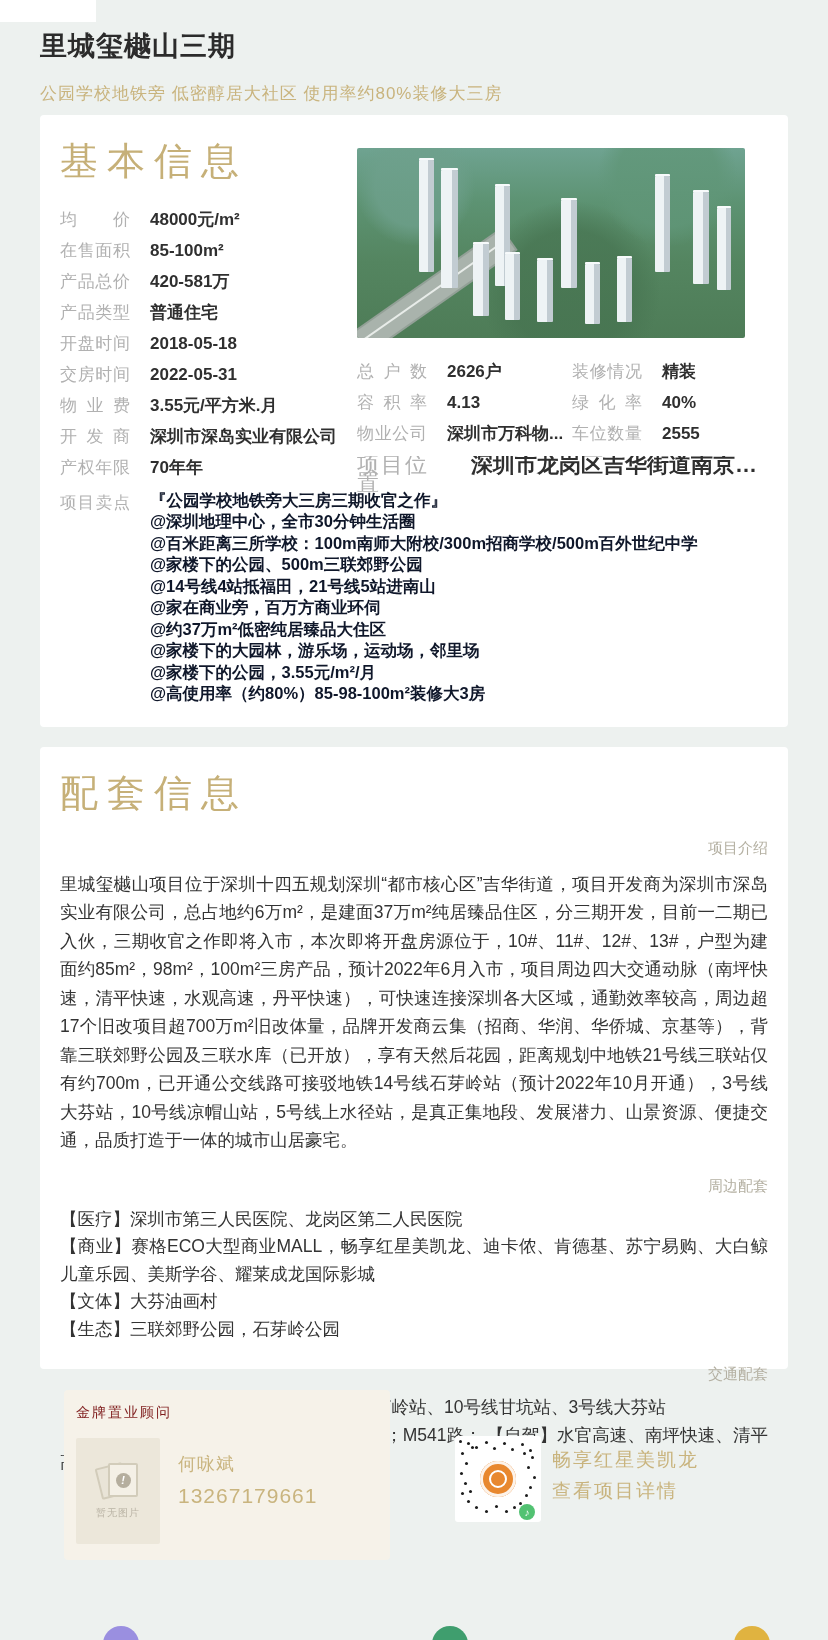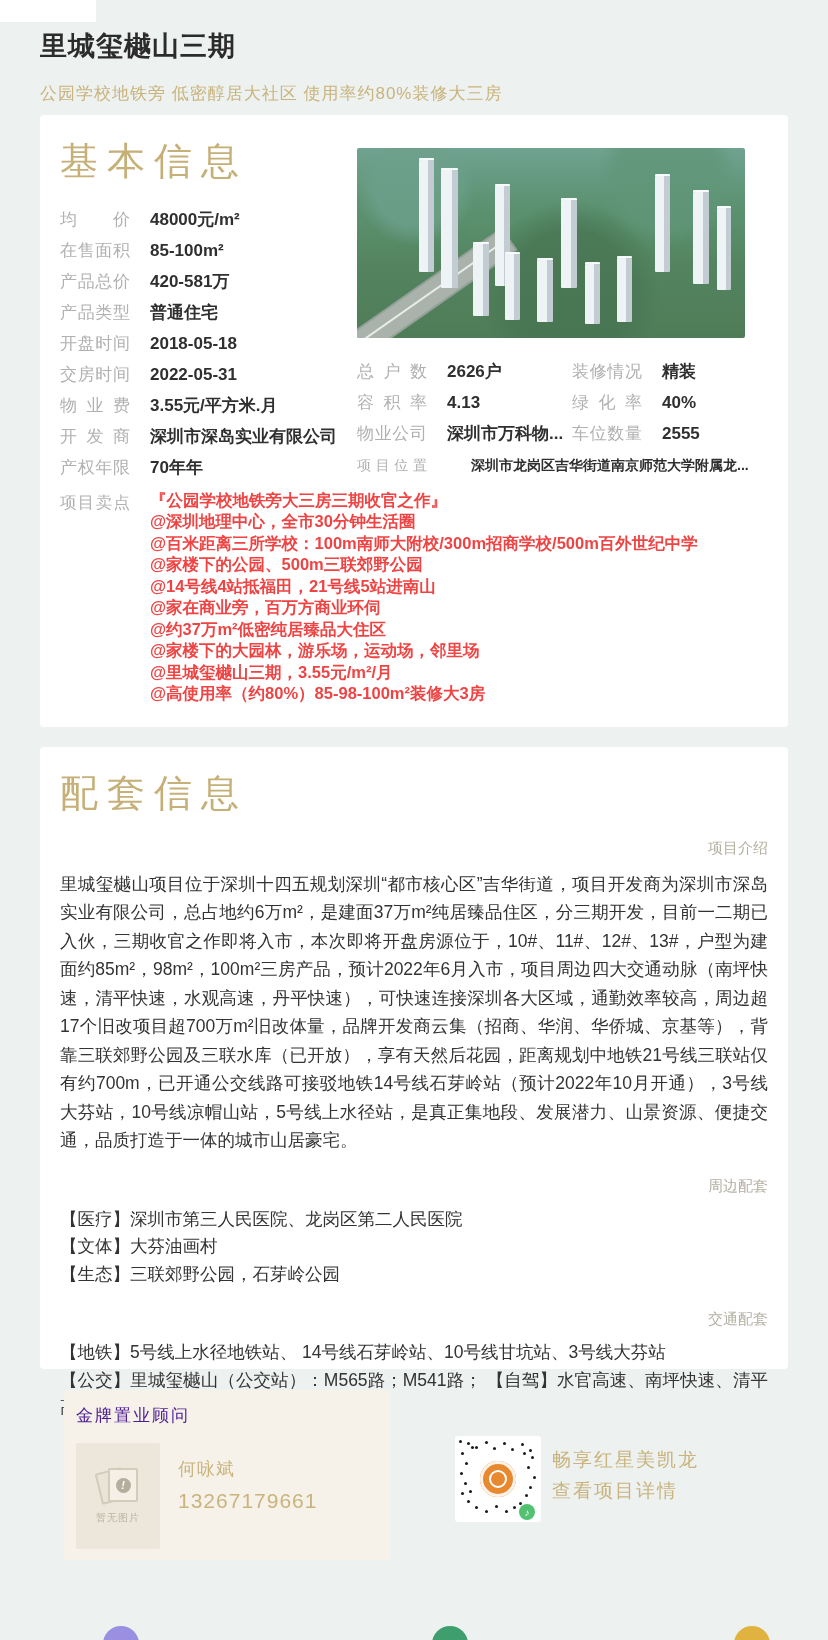--- a/index.html
+++ b/index.html
@@ -36,36 +36,36 @@
   .tw{position:absolute;background:linear-gradient(90deg,#eef3f5 0 62%,#c2ccd2 62%);
     box-shadow:0 -2px 0 #f7fafb;border-radius:1px;}
   .road{position:absolute;left:-40px;bottom:26px;width:210px;height:24px;background:#a9b3ac;
     transform:rotate(-35deg);box-shadow:0 0 0 2px #93a097;}
   .road i{position:absolute;left:0;top:10px;width:100%;height:2px;background:#e8ece9;display:block;}
   
   .kv-right{position:absolute;left:317px;top:248px;right:20px;}
   .kv-right .pair{display:flex;margin-bottom:13px;font-size:17px;line-height:18px;}
   .kv-right .cell1{display:flex;width:215px;align-items:flex-end;}
   .kv-right .cell2{display:flex;flex:1;align-items:center;}
-  .loc-row{display:flex;font-size:14px;line-height:18px;overflow:hidden;gap:24px;}
+  .loc-row{display:flex;font-size:22px;line-height:18px;overflow:hidden;gap:24px;}
   .loc-row .kv-value{overflow:hidden;text-overflow:ellipsis;}
   
   .selling{display:flex;margin-top:9px;font-size:16.5px;}
   .selling .kv-label{padding-top:2px;}
-  .sell-lines{flex:1;color:#ef4444;font-weight:600;}
+  .sell-lines{flex:1;color:#0f172a;font-weight:600;}
   .sell-lines div{line-height:21.5px;white-space:nowrap;}
   
   .sub-label{font-size:15px;color:#b4b0a2;margin-top:22px;text-align:right;}
   .intro-text{margin-top:12px;font-size:17.5px;line-height:28.5px;color:#333;text-align:justify;font-weight:500;}
   .fac-lines{margin-top:10px;font-size:17.5px;line-height:27.5px;color:#333;font-weight:400;}
   .fac-lines div{text-align:justify;}
   
   .agent-card{position:absolute;left:64px;top:1390px;width:326px;height:170px;background:#f6f2e9;
     border-radius:4px;box-sizing:border-box;padding:14px 12px;}
-  .agent-title{font-size:17px;color:#4c1d95;letter-spacing:2px;font-family:Liberation Serif, serif;}
+  .agent-title{font-size:14px;color:#7f1d1d;letter-spacing:2px;font-family:Liberation Serif, serif;}
   .agent-body{display:flex;margin-top:16px;}
   .avatar-box{width:84px;height:106px;background:#ece7da;border-radius:2px;position:relative;
     display:flex;flex-direction:column;align-items:center;justify-content:center;}
   .ph-stack{position:relative;width:40px;height:36px;}
   .ph-back{position:absolute;left:0;top:3px;width:24px;height:28px;background:#e9e4d7;
     border:2px solid #d2ccba;border-radius:2px;transform:rotate(-14deg);}
   .ph-front{position:absolute;left:10px;top:1px;width:26px;height:30px;background:#f4f0e6;
     border:2px solid #d2ccba;border-radius:2px;display:flex;align-items:center;justify-content:center;}
   .ph-dot{width:15px;height:15px;border-radius:50%;background:#b5ae9e;color:#fff;font-size:11px;
     font-style:italic;display:flex;align-items:center;justify-content:center;font-weight:bold;}
@@ -167,21 +167,21 @@
       <span class="kv-label">项目卖点</span>
       <div class="sell-lines">
         <div>『公园学校地铁旁大三房三期收官之作』</div>
         <div>@深圳地理中心，全市30分钟生活圈</div>
         <div>@百米距离三所学校：100m南师大附校/300m招商学校/500m百外世纪中学</div>
         <div>@家楼下的公园、500m三联郊野公园</div>
         <div>@14号线4站抵福田，21号线5站进南山</div>
         <div>@家在商业旁，百万方商业环伺</div>
         <div>@约37万m²低密纯居臻品大住区</div>
         <div>@家楼下的大园林，游乐场，运动场，邻里场</div>
-        <div>@里城玺樾山三期，3.55元/m²/月</div>
+        <div>@家楼下的公园，3.55元/m²/月</div>
         <div>@高使用率（约80%）85-98-100m²装修大3房</div>
       </div>
     </div>
   </div>
 
   <div class="kv-right">
     <div class="pair">
       <span class="cell1">
           <span class="kv-label">总户数</span>
           <span class="kv-value">2626户</span>
@@ -220,20 +220,21 @@
 
 <div class="card" id="card-fac">
   <div class="sec-title">配套信息</div>
 
   <div class="sub-label">项目介绍</div>
   <div class="intro-text">里城玺樾山项目位于深圳十四五规划深圳“都市核心区”吉华街道，项目开发商为深圳市深岛实业有限公司，总占地约6万m²，是建面37万m²纯居臻品住区，分三期开发，目前一二期已入伙，三期收官之作即将入市，本次即将开盘房源位于，10#、11#、12#、13#，户型为建面约85m²，98m²，100m²三房产品，预计2022年6月入市，项目周边四大交通动脉（南坪快速，清平快速，水观高速，丹平快速），可快速连接深圳各大区域，通勤效率较高，周边超17个旧改项目超700万m²旧改体量，品牌开发商云集（招商、华润、华侨城、京基等），背靠三联郊野公园及三联水库（已开放），享有天然后花园，距离规划中地铁21号线三联站仅有约700m，已开通公交线路可接驳地铁14号线石芽岭站（预计2022年10月开通），3号线大芬站，10号线凉帽山站，5号线上水径站，是真正集地段、发展潜力、山景资源、便捷交通，品质打造于一体的城市山居豪宅。</div>
 
   <div class="sub-label">周边配套</div>
   <div class="fac-lines">
     <div>【医疗】深圳市第三人民医院、龙岗区第二人民医院</div>
+    <div>【商业】赛格ECO大型商业MALL，畅享红星美凯龙、迪卡侬、肯德基、苏宁易购、大白鲸儿童乐园、美斯学谷、耀莱成龙国际影城</div>
     <div>【文体】大芬油画村</div>
     <div>【生态】三联郊野公园，石芽岭公园</div>
   </div>
 
   <div class="sub-label">交通配套</div>
   <div class="fac-lines">
     <div>【地铁】5号线上水径地铁站、 14号线石芽岭站、10号线甘坑站、3号线大芬站</div>
     <div>【公交】里城玺樾山（公交站）：M565路；M541路； 【自驾】水官高速、南坪快速、清平高速、布龙路、布澜路、丹平快速；</div>
   </div>
 </div>

